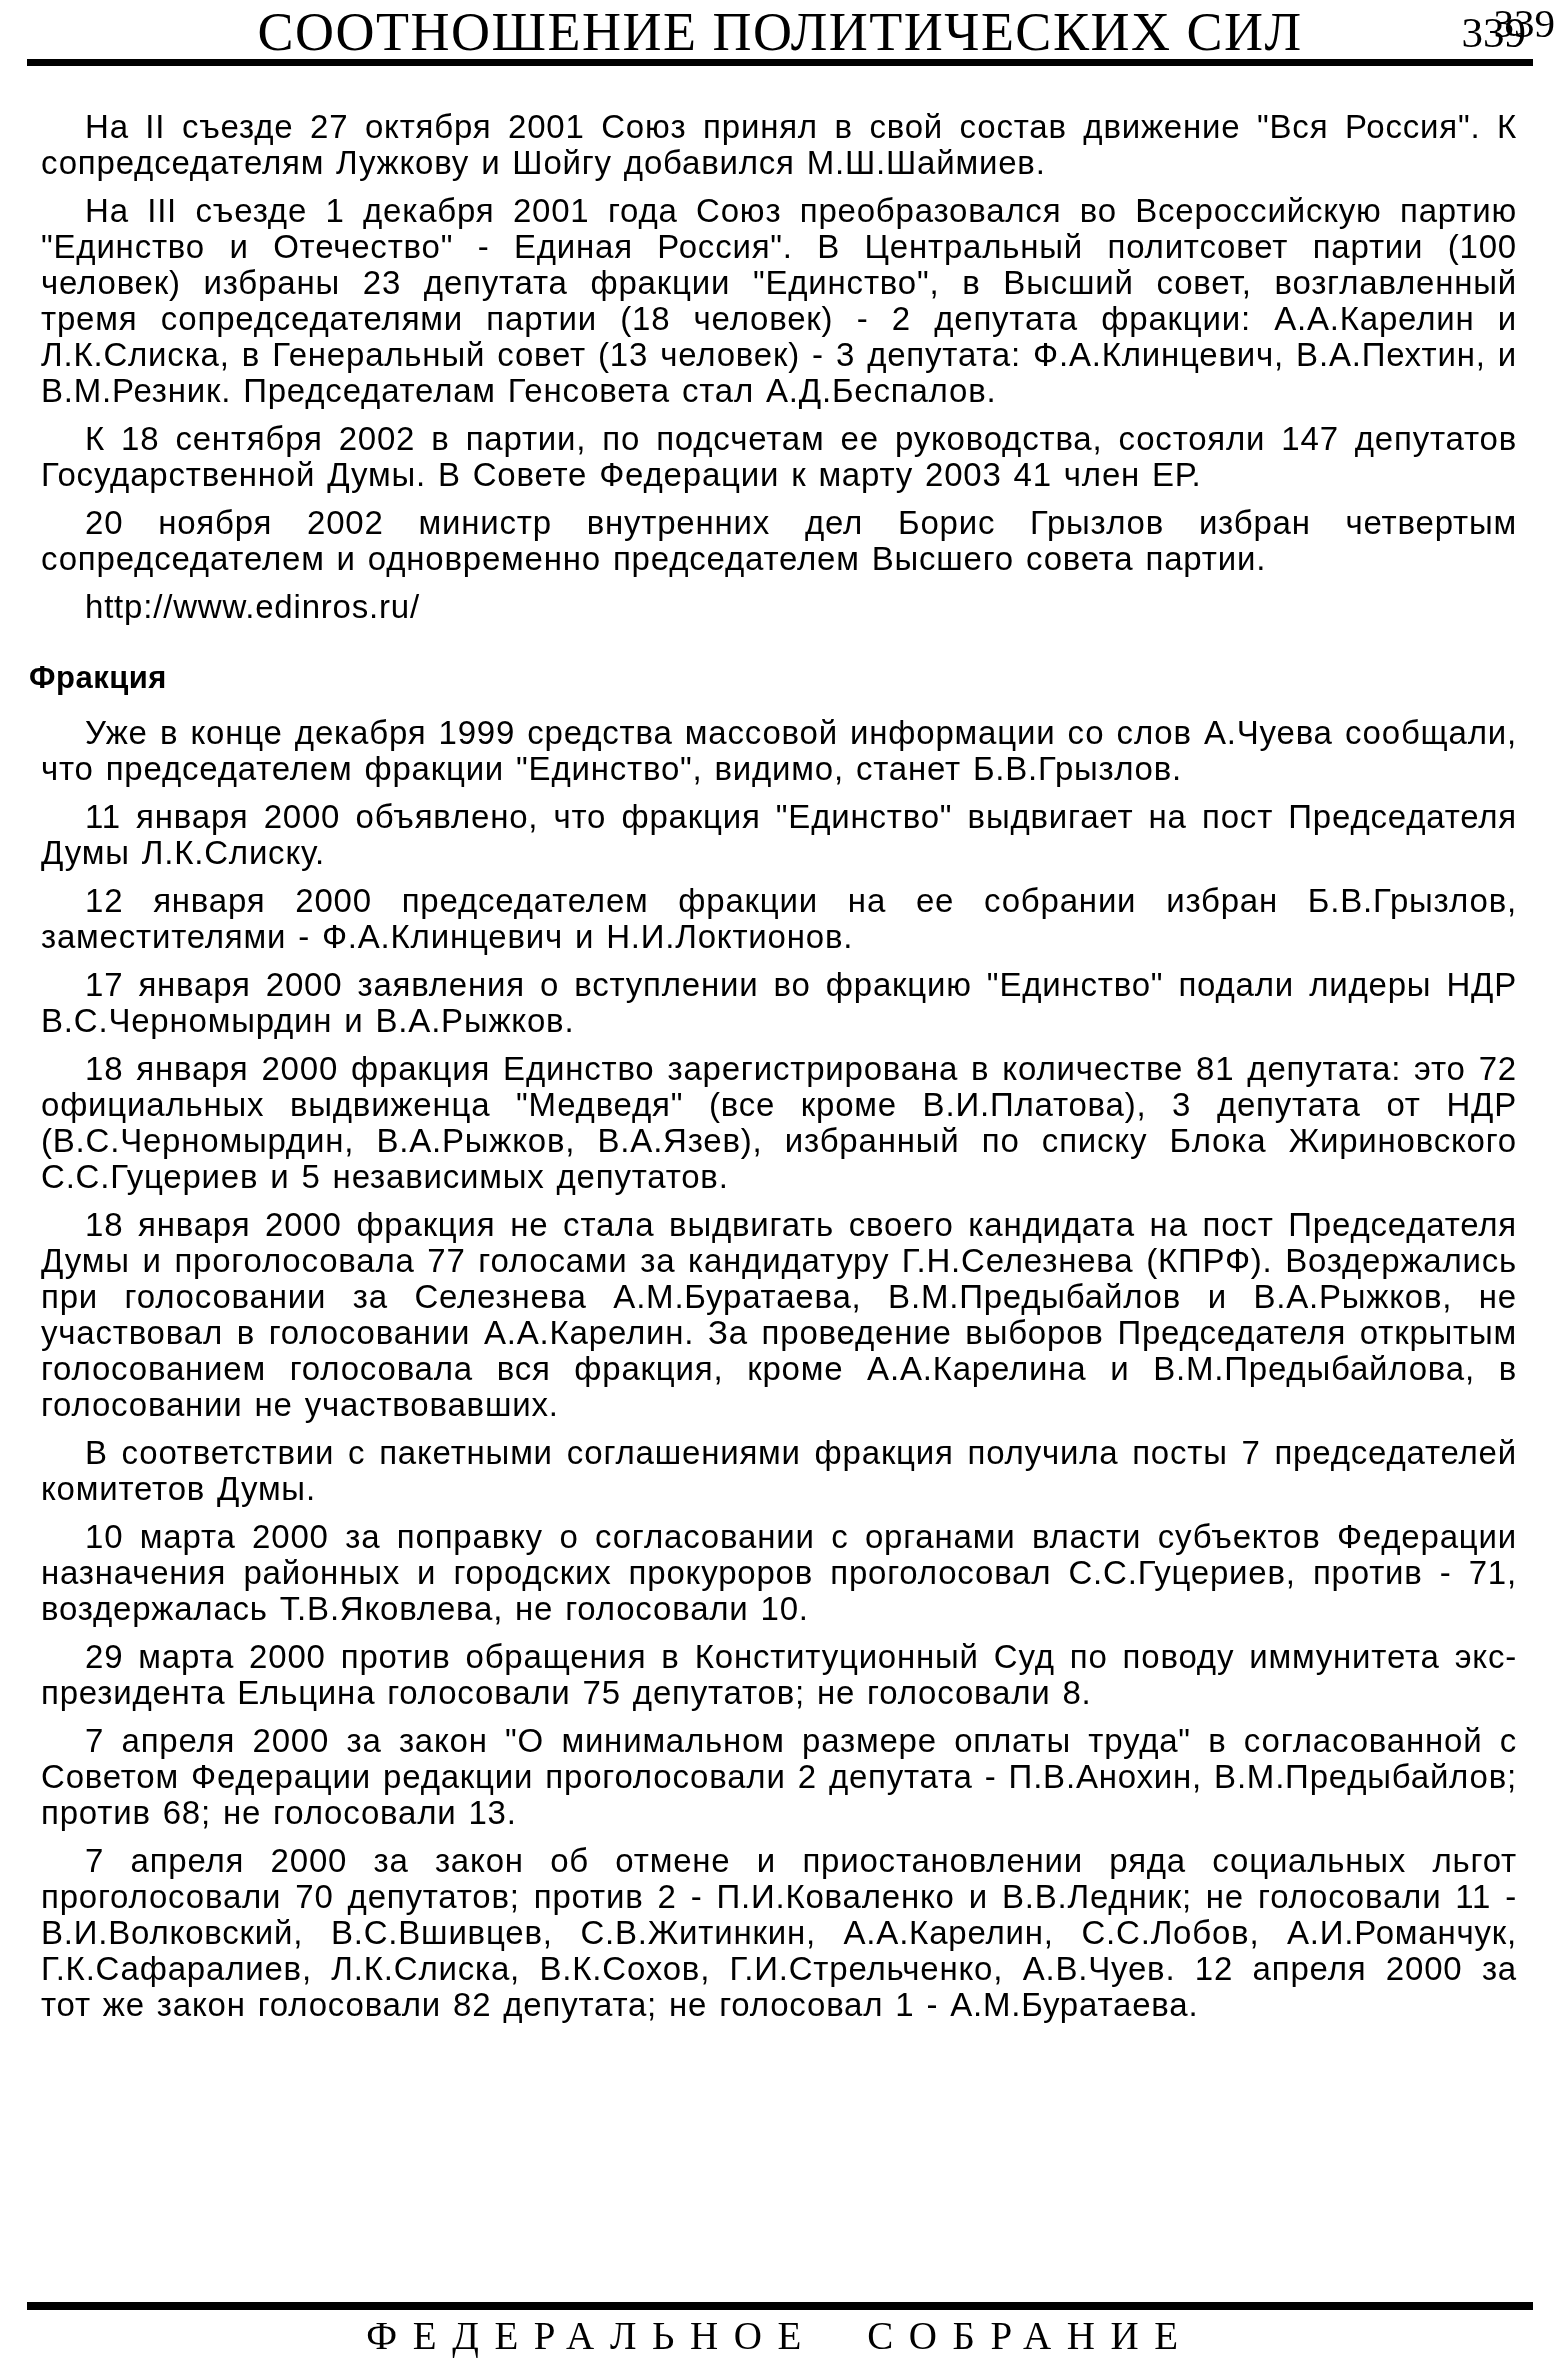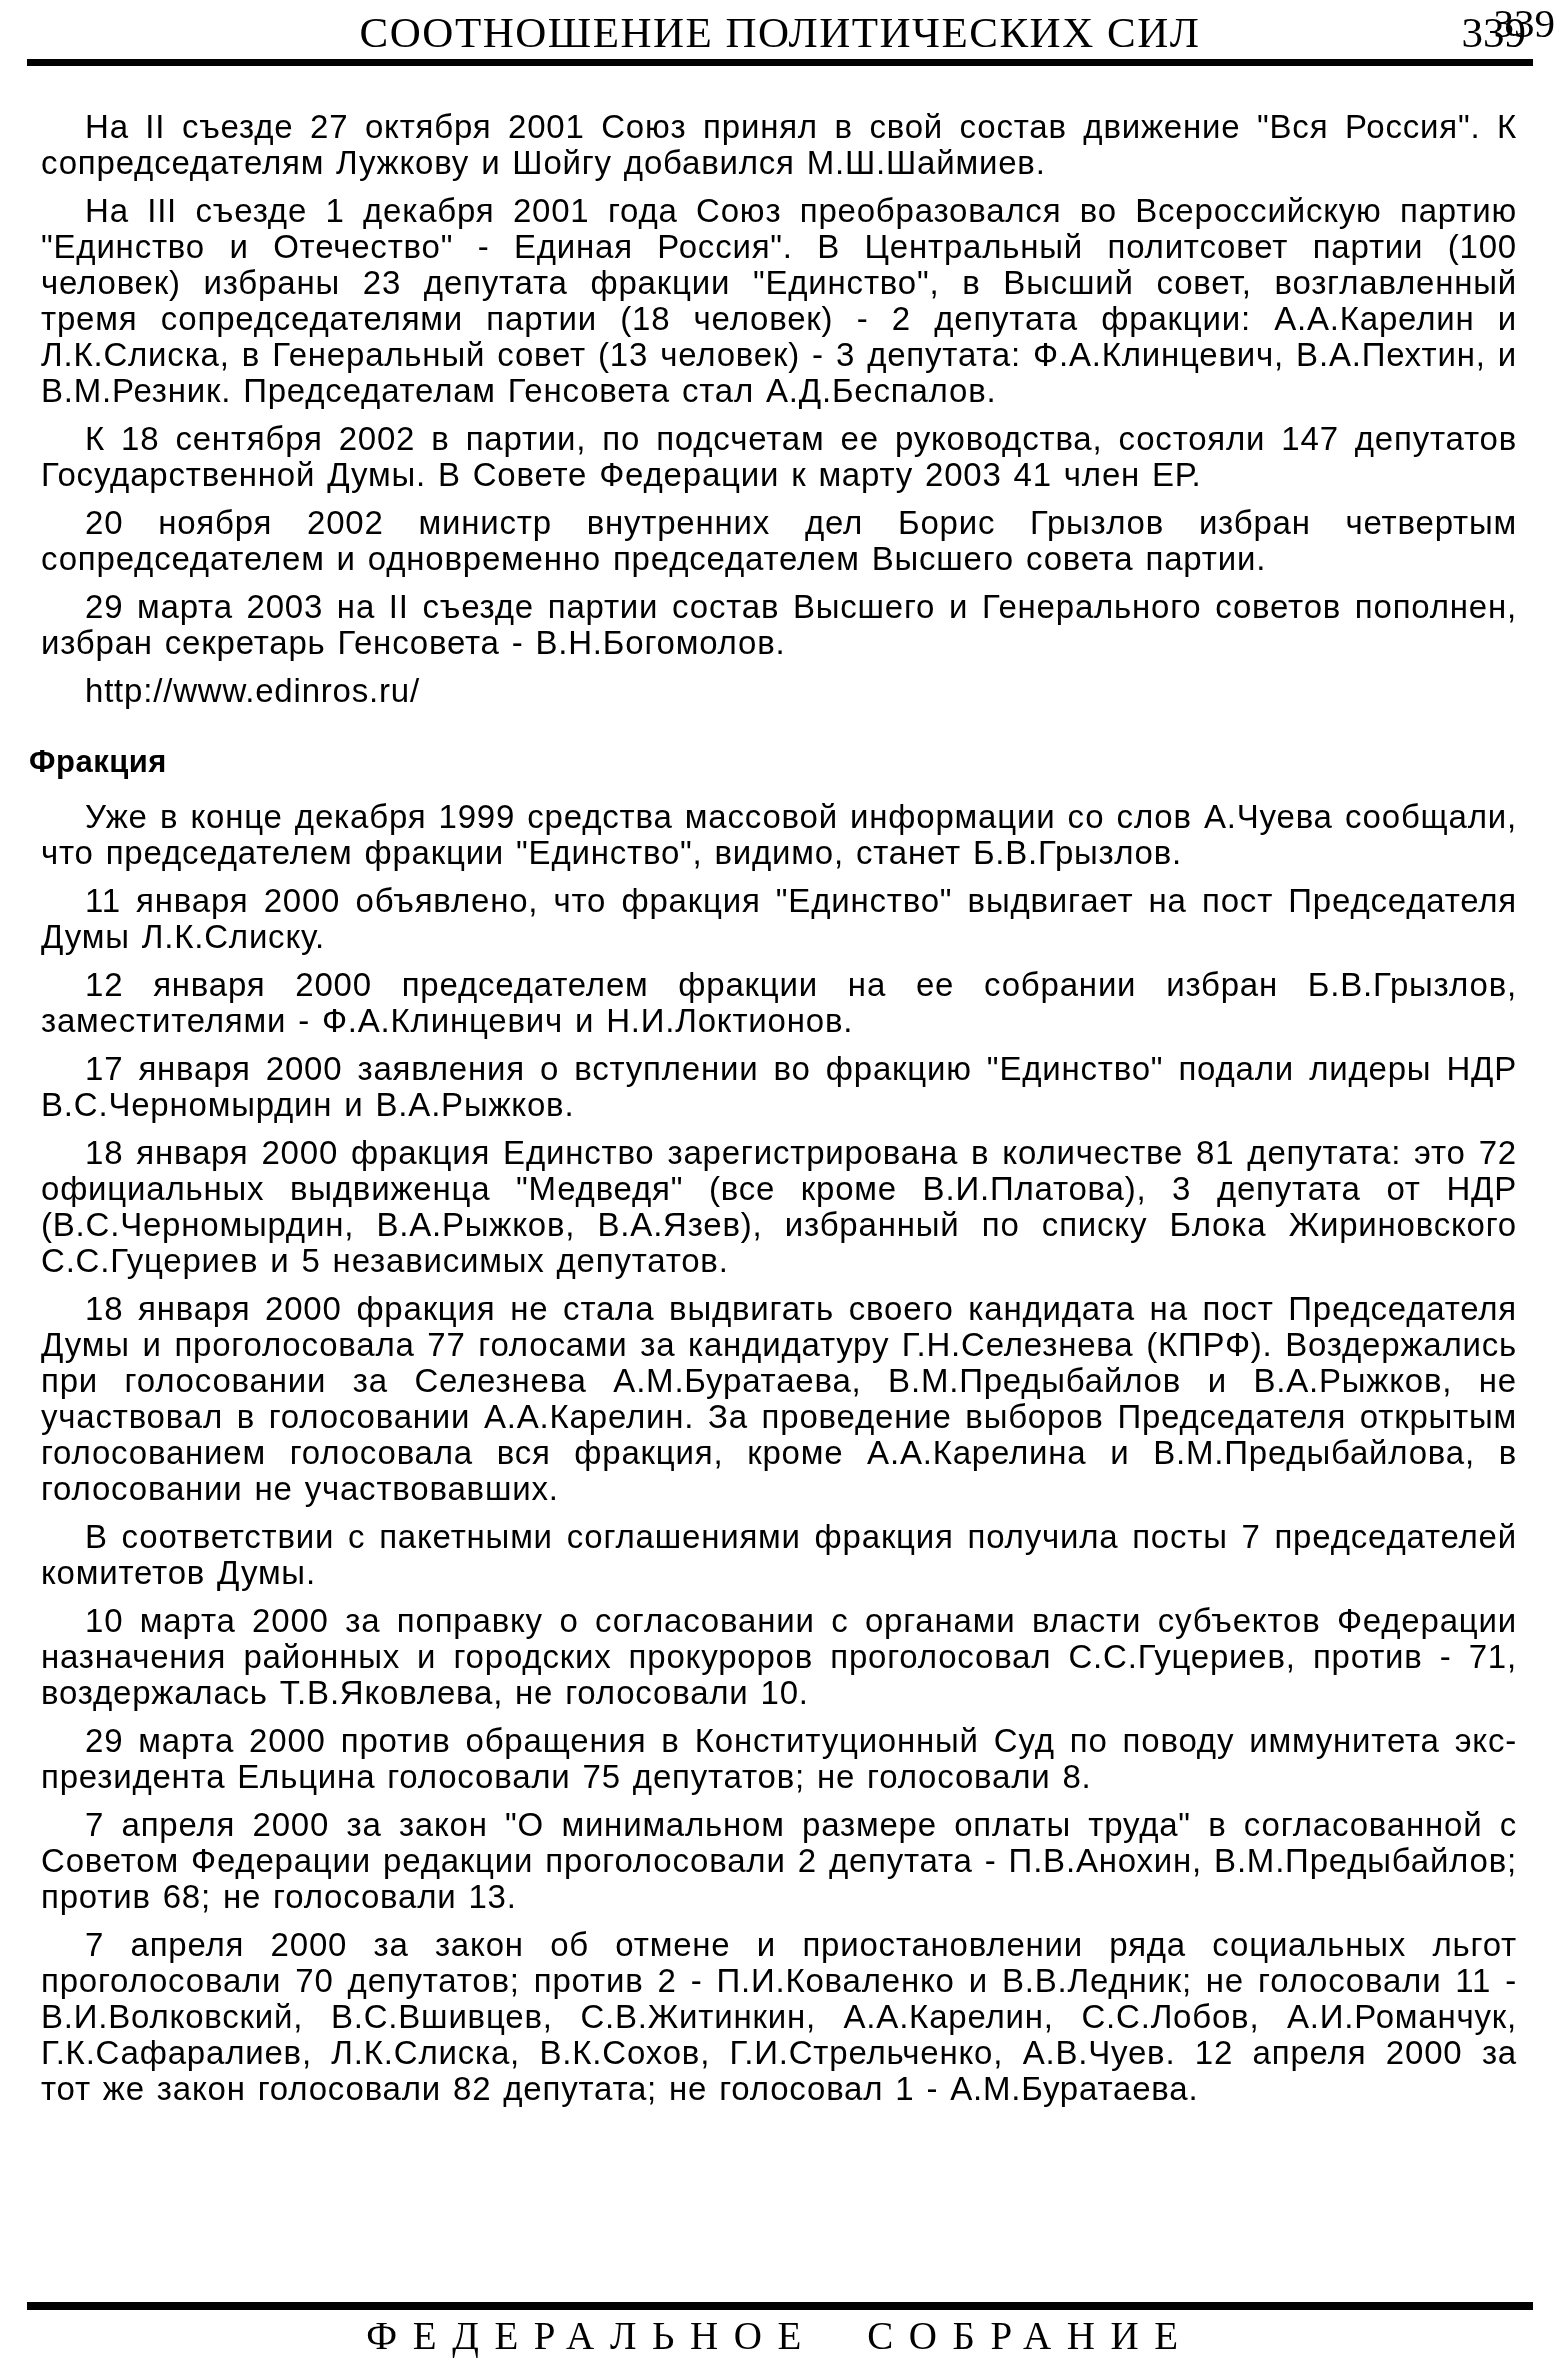--- a/index.html
+++ b/index.html
@@ -22,21 +22,21 @@
     position: absolute;
     top: 7.8px;
     left: 29px;
     right: 29px;
     height: 49px;
   }
   .header-title {
     display: block;
     text-align: center;
     font-family: "Liberation Serif", serif;
-    font-size: 43px;
+    font-size: 54px;
     line-height: 49px;
     letter-spacing: 1.5px;
     font-stretch: condensed;
     white-space: nowrap;
   }
   .header-page-number {
     position: absolute;
     right: 4.9px;
     top: 0;
     font-family: "Liberation Serif", serif;
@@ -114,21 +114,20 @@
     <span class="header-page-number">339</span>
   </div>
 
   <div class="rule header-rule"></div>
 
   <div class="document-body" id="document-body">
       <p class="paragraph">На II съезде 27 октября 2001 Союз принял в свой состав движение "Вся Россия". К сопредседателям Лужкову и Шойгу добавился М.Ш.Шаймиев.</p>
       <p class="paragraph">На III съезде 1 декабря 2001 года Союз преобразовался во Всероссийскую партию "Единство и Отечество" - Единая Россия". В Центральный политсовет партии (100 человек) избраны 23 депутата фракции "Единство", в Высший совет, возглавленный тремя сопредседателями партии (18 человек) - 2 депутата фракции: А.А.Карелин и Л.К.Слиска, в Генеральный совет (13 человек) - 3 депутата: Ф.А.Клинцевич, В.А.Пехтин, и В.М.Резник. Председателам Генсовета стал А.Д.Беспалов.</p>
       <p class="paragraph">К 18 сентября 2002 в партии, по подсчетам ее руководства, состояли 147 депутатов Государственной Думы. В Совете Федерации к марту 2003 41 член ЕР.</p>
       <p class="paragraph">20 ноября 2002 министр внутренних дел Борис Грызлов избран четвертым сопредседателем и одновременно председателем Высшего совета партии.</p>
-      <p class="paragraph">29 марта 2003 на II съезде партии состав Высшего и Генерального советов пополнен, избран секретарь Генсовета - В.Н.Богомолов.</p>
       <p class="paragraph">http://www.edinros.ru/</p>
       <h2 class="section-heading">Фракция</h2>
       <p class="paragraph">Уже в конце декабря 1999 средства массовой информации со слов А.Чуева сообщали, что председателем фракции "Единство", видимо, станет Б.В.Грызлов.</p>
       <p class="paragraph">11 января 2000 объявлено, что фракция "Единство" выдвигает на пост Председателя Думы Л.К.Слиску.</p>
       <p class="paragraph">12 января 2000 председателем фракции на ее собрании избран Б.В.Грызлов, заместителями - Ф.А.Клинцевич и Н.И.Локтионов.</p>
       <p class="paragraph">17 января 2000 заявления о вступлении во фракцию "Единство" подали лидеры НДР В.С.Черномырдин и В.А.Рыжков.</p>
       <p class="paragraph">18 января 2000 фракция Единство зарегистрирована в количестве 81 депутата: это 72 официальных выдвиженца "Медведя" (все кроме В.И.Платова), 3 депутата от НДР (В.С.Черномырдин, В.А.Рыжков, В.А.Язев), избранный по списку Блока Жириновского С.С.Гуцериев и 5 независимых депутатов.</p>
       <p class="paragraph">18 января 2000 фракция не стала выдвигать своего кандидата на пост Председателя Думы и проголосовала 77 голосами за кандидатуру Г.Н.Селезнева (КПРФ). Воздержались при голосовании за Селезнева А.М.Буратаева, В.М.Предыбайлов и В.А.Рыжков, не участвовал в голосовании А.А.Карелин. За проведение выборов Председателя открытым голосованием голосовала вся фракция, кроме А.А.Карелина и В.М.Предыбайлова, в голосовании не участвовавших.</p>
       <p class="paragraph">В соответствии с пакетными соглашениями фракция получила посты 7 председателей комитетов Думы.</p>
       <p class="paragraph">10 марта 2000 за поправку о согласовании с органами власти субъектов Федерации назначения районных и городских прокуроров проголосовал С.С.Гуцериев, против - 71, воздержалась Т.В.Яковлева, не голосовали 10.</p>

